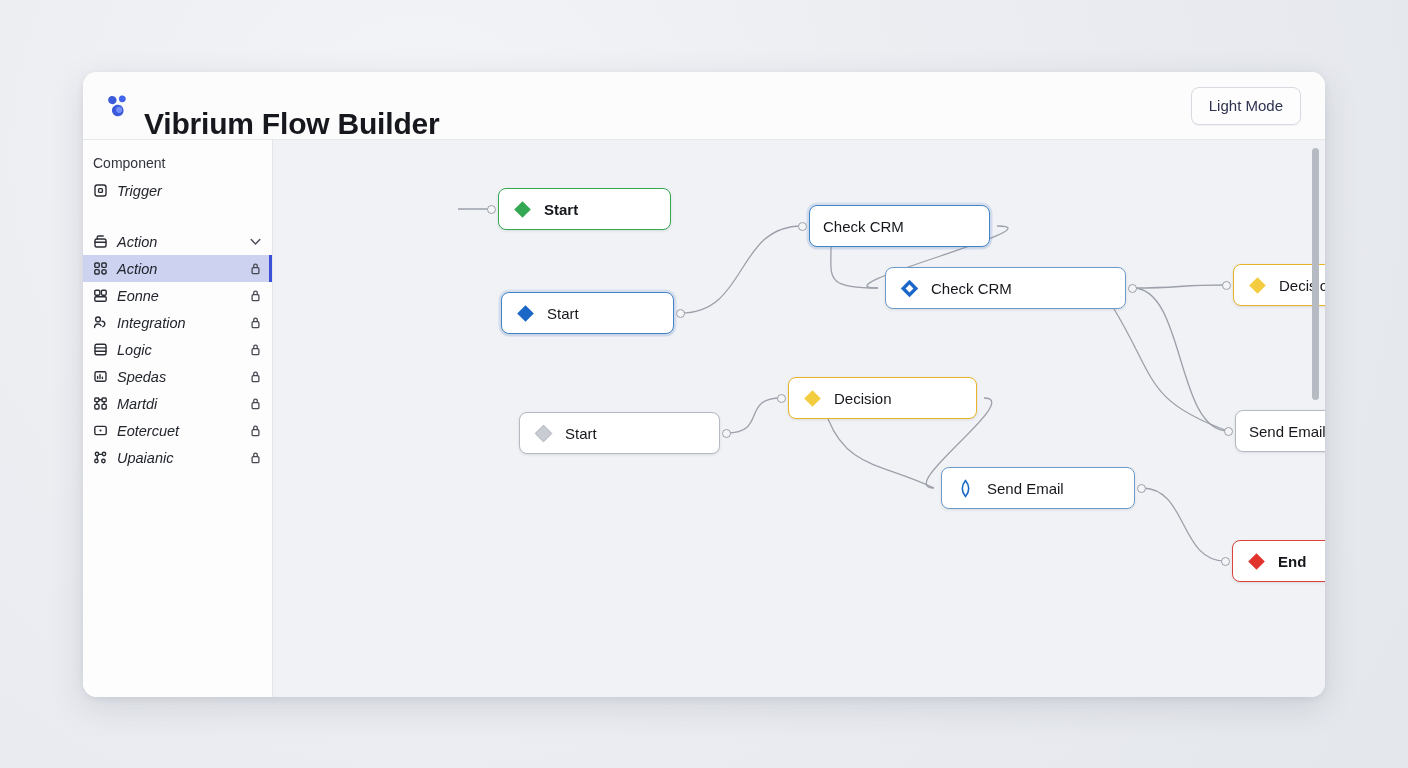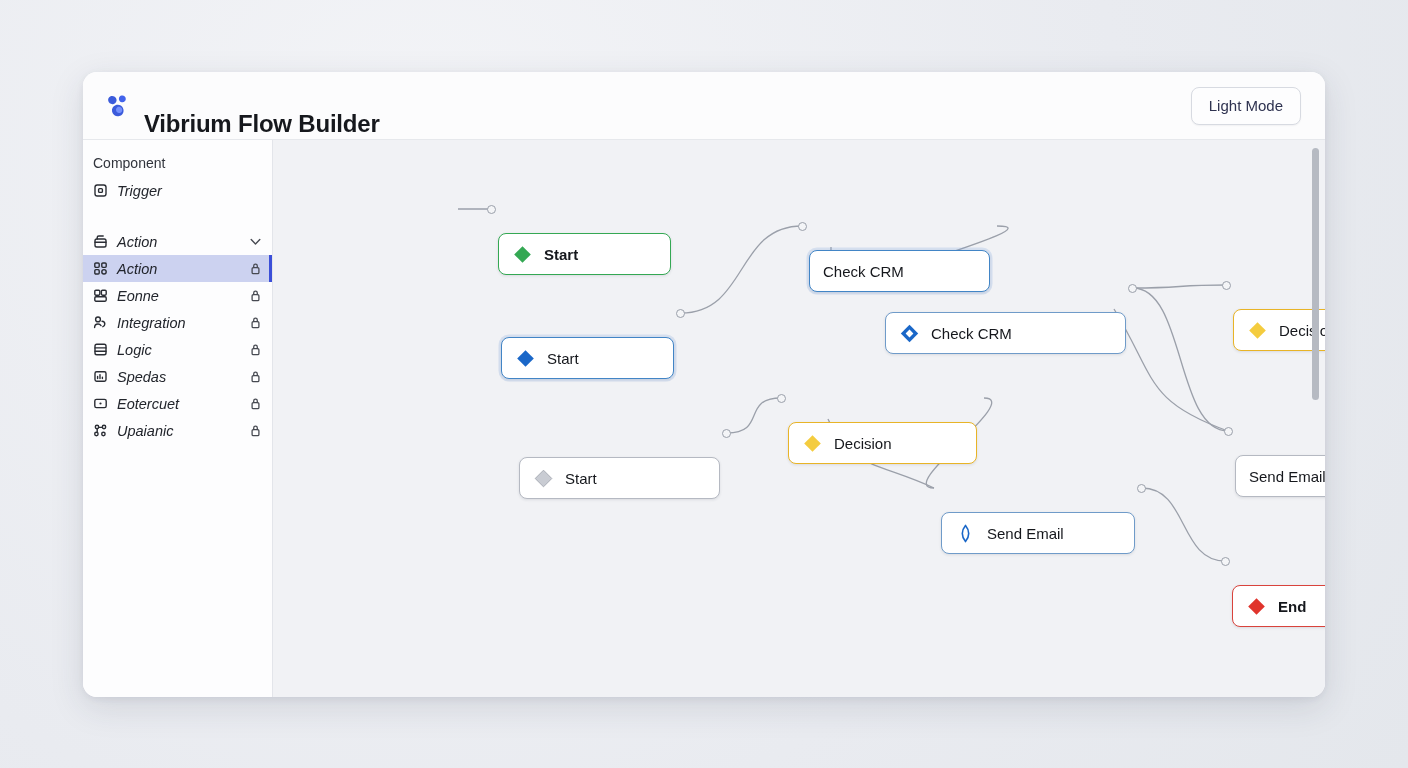--- a/index.html
+++ b/index.html
@@ -30,21 +30,21 @@
   .titlebar {
     height: 68px; flex: 0 0 68px;
     background: #fcfcfd;
     border-bottom: 1px solid #e6e8ec;
     display: flex; align-items: center;
     padding: 0 24px 0 22px;
   }
   .brand { display: flex; align-items: center; gap: 13px; }
   .logo-mark { width: 26px; height: 26px; display: block; }
   .app-title {
-    font-size: 24px; font-weight: 700; color: #16181d;
+    font-size: 30px; font-weight: 700; color: #16181d;
     letter-spacing: -.2px;
     margin-top: 37px;
   }
   .titlebar-spacer { flex: 1; }
   .mode-button {
     font-family: "Liberation Sans", sans-serif;
     font-size: 15px; color: #2e3250;
     background: #fdfdfe;
     border: 1px solid #d7dae1;
     border-radius: 8px;
@@ -102,21 +102,20 @@
     position: absolute;
     height: 42px;
     background: #ffffff;
     border: 1.6px solid #b9bdc6;
     border-radius: 8px;
     display: flex; align-items: center;
     padding-left: 13px;
     gap: 11px;
     box-shadow: 0 1px 3px rgba(30,36,56,.11);
     cursor: pointer;
-    margin-top: 45px;
   }
   .node .node-label {
     font-size: 15px; color: #15171c; white-space: nowrap;
   }
   .node.green  { border-color: #34a853; }
   .node.blue   { border-color: #4285c6; box-shadow: 0 0 0 2.5px rgba(120,160,220,.22), 0 1px 3px rgba(30,36,56,.11); }
   .node.blue-plain { border-color: #6f9bc9; }
   .node.yellow { border-color: #e8b427; }
   .node.red    { border-color: #d9433c; }
   .node.gray   { border-color: #b5b9c2; }
@@ -236,20 +235,34 @@
               <rect x="3.1" y="6.6" width="6.8" height="6" rx="1.2" fill="none" stroke="currentColor" stroke-width="1.3"></rect>
                      <path d="M4.7 6.6V4.9a1.8 1.8 0 0 1 3.6 0v1.7" fill="none" stroke="currentColor" stroke-width="1.3" stroke-linecap="round"></path>
             </svg>
           </div>
           <div class="nav-item">
             <svg viewBox="0 0 15 15" class="nav-icon">
               <rect x="2" y="2.8" width="11" height="9.4" rx="1.6" fill="none" stroke="currentColor" stroke-width="1.4" stroke-linecap="round" stroke-linejoin="round"></rect>
               <path d="M4.6 9.6V7.4M7 9.6V5.6M9.4 9.6V8.2" fill="none" stroke="currentColor" stroke-width="1.4" stroke-linecap="round" stroke-linejoin="round"></path>
             </svg>
             <span class="nav-label">Spedas</span>
+            <svg viewBox="0 0 13 15" class="nav-trailing">
+              <rect x="3.1" y="6.6" width="6.8" height="6" rx="1.2" fill="none" stroke="currentColor" stroke-width="1.3"></rect>
+                     <path d="M4.7 6.6V4.9a1.8 1.8 0 0 1 3.6 0v1.7" fill="none" stroke="currentColor" stroke-width="1.3" stroke-linecap="round"></path>
+            </svg>
+          </div>
+          <div class="nav-item">
+            <svg viewBox="0 0 15 15" class="nav-icon">
+              <rect x="1.8" y="2" width="4.2" height="3.6" rx=".9" fill="none" stroke="currentColor" stroke-width="1.4" stroke-linecap="round" stroke-linejoin="round"></rect>
+              <rect x="9" y="2" width="4.2" height="3.6" rx=".9" fill="none" stroke="currentColor" stroke-width="1.4" stroke-linecap="round" stroke-linejoin="round"></rect>
+              <rect x="1.8" y="8.4" width="4.2" height="4.6" rx=".9" fill="none" stroke="currentColor" stroke-width="1.4" stroke-linecap="round" stroke-linejoin="round"></rect>
+              <rect x="9" y="8.4" width="4.2" height="4.6" rx=".9" fill="none" stroke="currentColor" stroke-width="1.4" stroke-linecap="round" stroke-linejoin="round"></rect>
+              <path d="M6 3.8h3M3.9 5.6v2.8M11.1 5.6v2.8" fill="none" stroke="currentColor" stroke-width="1.4" stroke-linecap="round" stroke-linejoin="round"></path>
+            </svg>
+            <span class="nav-label">Martdi</span>
             <svg viewBox="0 0 13 15" class="nav-trailing">
               <rect x="3.1" y="6.6" width="6.8" height="6" rx="1.2" fill="none" stroke="currentColor" stroke-width="1.3"></rect>
                      <path d="M4.7 6.6V4.9a1.8 1.8 0 0 1 3.6 0v1.7" fill="none" stroke="currentColor" stroke-width="1.3" stroke-linecap="round"></path>
             </svg>
           </div>
           <div class="nav-item">
             <svg viewBox="0 0 15 15" class="nav-icon">
               <rect x="1.8" y="3.4" width="11.4" height="8.2" rx="1.7" fill="none" stroke="currentColor" stroke-width="1.4" stroke-linecap="round" stroke-linejoin="round"></rect>
               <circle cx="7.5" cy="7.5" r="1.1" fill="currentColor" stroke="none"></circle>
             </svg>

